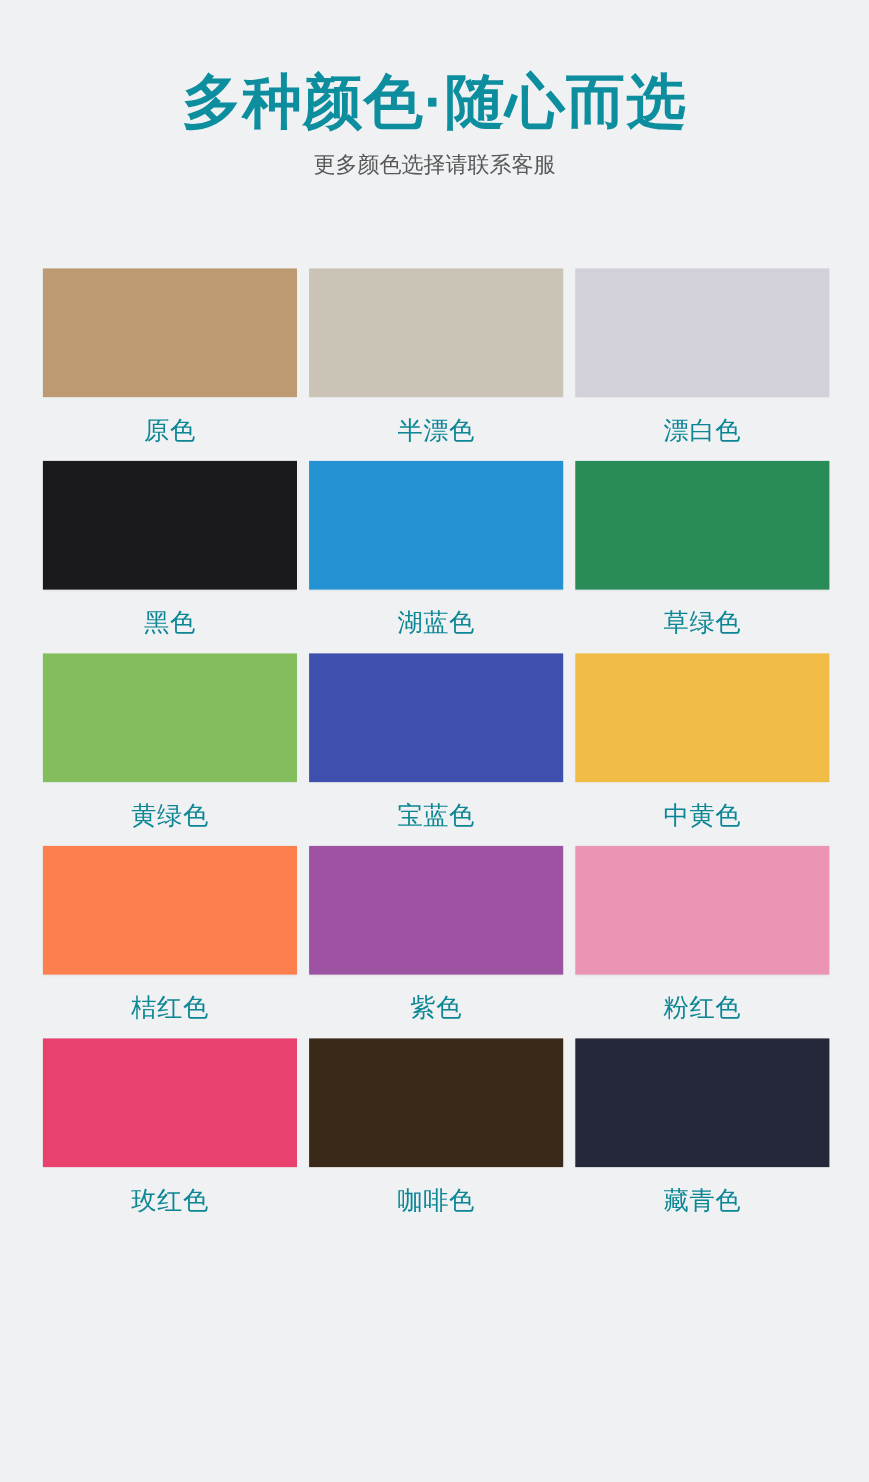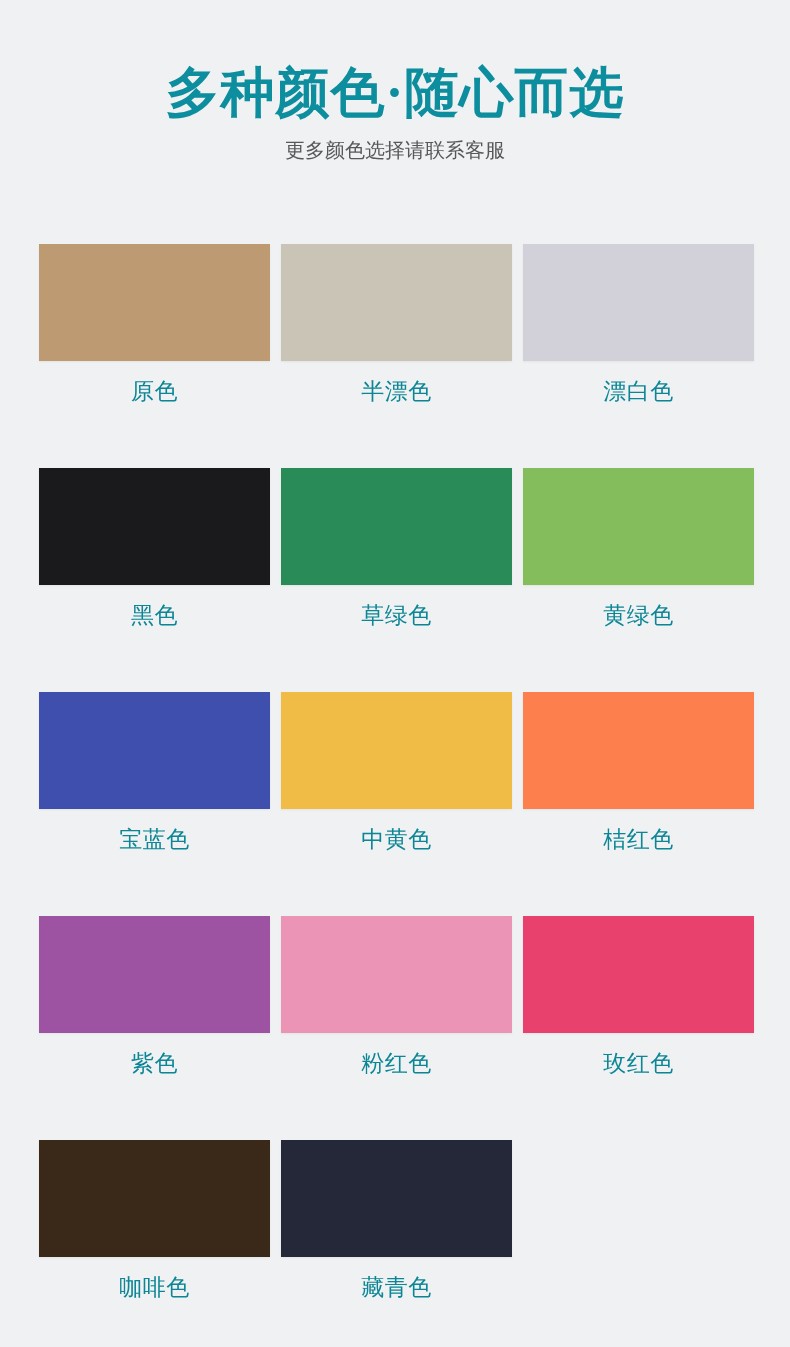--- a/index.html
+++ b/index.html
@@ -24,42 +24,41 @@
     padding-top: 62px;
   }
   .title {
     font-size: 54px;
     font-weight: bold;
     color: #0d8e9e;
     letter-spacing: 1px;
     line-height: 1.15;
     margin: 0;
     white-space: nowrap;
-    font-family: Liberation Serif, serif;
   }
   .subtitle {
     font-size: 20px;
     color: #585858;
     margin: 14px 0 0 0;
     line-height: 1.2;
     white-space: nowrap;
   }
   .swatch-grid {
     position: absolute;
     left: 39px;
     top: 244px;
     width: 715px;
     display: grid;
     grid-template-columns: repeat(3, 231px);
     column-gap: 11px;
     row-gap: 0px;
   }
   .swatch-cell {
     width: 231px;
-    height: 224px;
+    height: 175px;
     display: flex;
     flex-direction: column;
     align-items: center;
   }
   .swatch-chip {
     width: 231px;
     height: 117px;
     display: block;
     box-shadow: 0 1px 2px rgba(0,0,0,0.06);
   }
@@ -93,20 +92,24 @@
       </div>
       <div class="swatch-cell">
         <div class="swatch-chip" style="background: rgb(210, 208, 216);"></div>
         <div class="swatch-label">漂白色</div>
       </div>
       <div class="swatch-cell">
         <div class="swatch-chip" style="background: rgb(26, 26, 28);"></div>
         <div class="swatch-label">黑色</div>
       </div>
       <div class="swatch-cell">
+        <div class="swatch-chip" style="background: rgb(36, 145, 211);"></div>
+        <div class="swatch-label">湖蓝色</div>
+      </div>
+      <div class="swatch-cell">
         <div class="swatch-chip" style="background: rgb(40, 139, 88);"></div>
         <div class="swatch-label">草绿色</div>
       </div>
       <div class="swatch-cell">
         <div class="swatch-chip" style="background: rgb(132, 189, 91);"></div>
         <div class="swatch-label">黄绿色</div>
       </div>
       <div class="swatch-cell">
         <div class="swatch-chip" style="background: rgb(63, 79, 174);"></div>
         <div class="swatch-label">宝蓝色</div>

